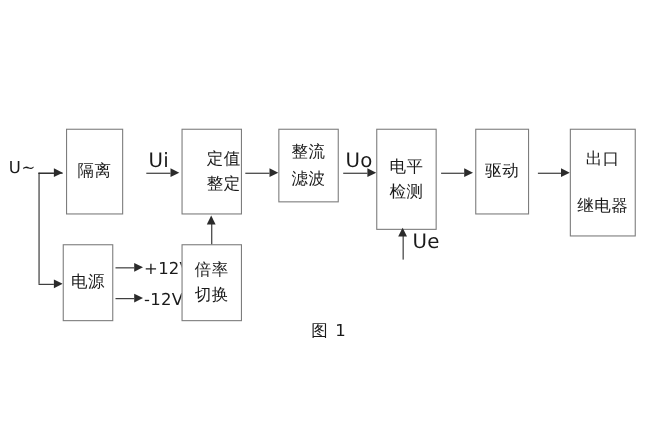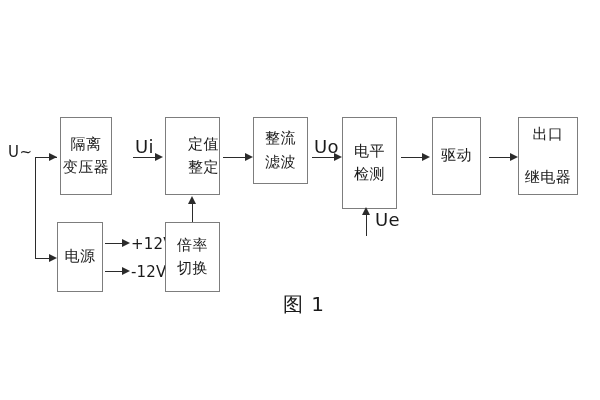--- a/index.html
+++ b/index.html
@@ -78,21 +78,21 @@
     font-size: 15px;
     letter-spacing: 0.5px;
   }
   .label.rail {
     font-size: 15px;
     letter-spacing: 0.2px;
   }
   .caption {
     position: absolute;
     color: #1a1a1a;
-    font-size: 20px;
+    font-size: 15px;
     letter-spacing: 1px;
     white-space: nowrap;
     font-family: "DejaVu Sans", "Liberation Sans", sans-serif;
   }
 </style>
 </head>
 <body>
 
 <div id="canvas">
 
@@ -103,21 +103,20 @@
   <div class="vline" style="left:35px; top:157px; height:101px;"></div>
 
   <div class="hline" style="left:35px; top:157px; width:14px;"></div>
   <div class="arrowhead right" style="left:49px; top:152.5px;"></div>
 
   <div class="hline" style="left:35px; top:258px; width:14px;"></div>
   <div class="arrowhead right" style="left:49px; top:253.5px;"></div>
 
   <div class="block" style="left:60px; top:117px; width:52px; height:78px;">
     <span class="line">隔离</span>
-    <span class="line">变压器</span>
   </div>
 
   <div class="label sig" style="left:135px; top:136px;">Ui</div>
   <div class="hline" style="left:133px; top:157px; width:22px;"></div>
   <div class="arrowhead right" style="left:155px; top:152.5px;"></div>
 
   <div class="block" style="left:165px; top:117px; width:55px; height:78px;padding-left:22px;">
     <span class="line">定值</span>
     <span class="line">整定</span>
   </div>
@@ -142,21 +141,21 @@
   <div class="hline" style="left:401px; top:157px; width:21px;"></div>
   <div class="arrowhead right" style="left:422px; top:152.5px;"></div>
 
   <div class="block" style="left:432px; top:117px; width:49px; height:78px;">
     <span class="line">驱动</span>
   </div>
 
   <div class="hline" style="left:489px; top:157px; width:21px;"></div>
   <div class="arrowhead right" style="left:510px; top:152.5px;"></div>
 
-  <div class="block" style="left:518px; top:117px; width:60px; height:78px;gap:20px;">
+  <div class="block" style="left:518px; top:117px; width:60px; height:98px;gap:20px;">
     <span class="line">出口</span>
     <span class="line">继电器</span>
   </div>
 
   <div class="block" style="left:57px; top:222px; width:46px; height:70px;">
     <span class="line">电源</span>
   </div>
 
   <div class="hline" style="left:105px; top:243px; width:17px;"></div>
   <div class="arrowhead right" style="left:122px; top:238.5px;"></div>

